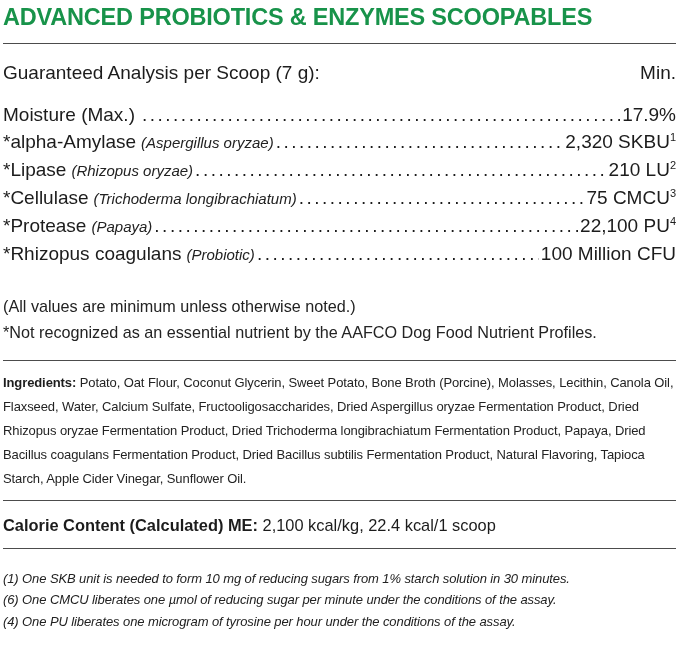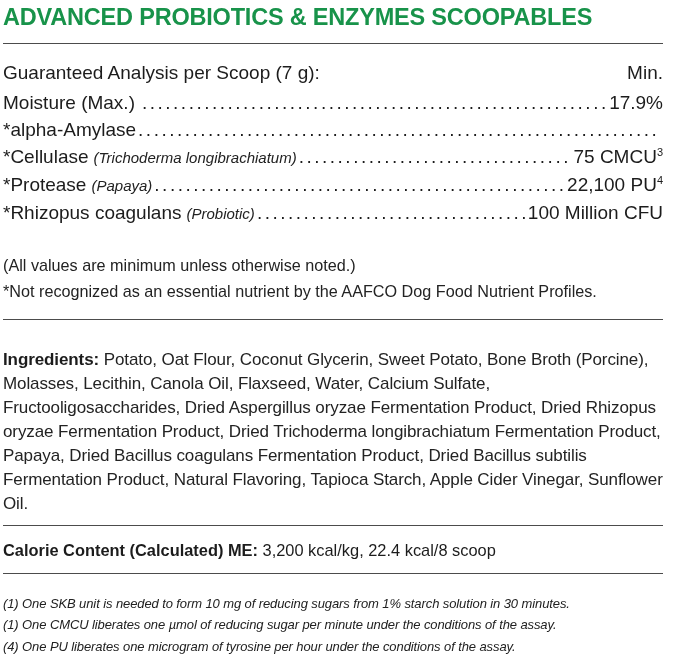--- a/index.html
+++ b/index.html
@@ -3,21 +3,21 @@
 <meta charset="utf-8">
 <style>
   * { margin: 0; padding: 0; box-sizing: border-box; }
   html, body { background: #ffffff; }
   body {
     width: 679px; height: 671px;
     font-family: "Liberation Sans", "DejaVu Sans", sans-serif;
     color: #1c1c1c;
     overflow: hidden;
   }
-  .sheet { width: 679px; height: 570px; padding: 4px 16px 0 3px; background: #fff; }
+  .sheet { width: 679px; height: 570px; padding: 4px 3px 0 3px; background: #fff; }
 
   .product-title {
     color: #18934a;
     font-size: 23.5px;
     font-weight: 700;
     letter-spacing: -0.2px;
     line-height: 1.18;
     white-space: nowrap;
   }
 
@@ -31,21 +31,21 @@
   .rule-3 { margin-top: 9px;  border-top-color: #5a5a5a; }
   .rule-4 { margin-top: 11px; border-top-color: #5a5a5a; }
 
   .ga-header {
     display: flex; justify-content: space-between; align-items: baseline;
     margin-top: 17px;
     font-size: 19px; font-weight: 400;
     line-height: 24px;
   }
 
-  .ga-rows { margin-top: 4px; }
+  .ga-rows { margin-top: 16px; }
   .ga-row {
     display: flex; align-items: baseline;
     font-size: 19px; line-height: 27px;
     white-space: nowrap;
   }
   .ga-row .lbl { flex: 0 0 auto; }
   .ga-row .qual {
     flex: 0 0 auto;
     font-style: italic;
     font-size: 15px;
@@ -63,22 +63,22 @@
     content: "........................................................................................................................";
     letter-spacing: 2.5px;
   }
   .ga-row .val { flex: 0 0 auto; text-align: center; }
   .ga-row sup { font-size: 11px; vertical-align: super; line-height: 0; }
 
   .ga-notes { margin-top: 25px; }
   .ga-note { font-size: 16.2px; line-height: 26px; color: #232323; }
 
   .ingredients {
-    margin-top: 28px;
-    font-size: 17px;
+    margin-top: 10px;
+    font-size: 13px;
     line-height: 24px;
     color: #232323;
     letter-spacing: -0.1px;
   }
   .ingredients .b { font-weight: 700; color: #1c1c1c; }
 
   .calorie {
     margin-top: 13px;
     margin-bottom: 12px;
     font-size: 16.4px;
@@ -114,23 +114,31 @@
 
     <div class="ga-row">
       <span class="lbl">Moisture (Max.)</span>
       <span class="qual"></span>
       <span class="dots"></span>
       <span class="val"><span>17.9%</span><sup></sup></span>
     </div>
 
     <div class="ga-row">
       <span class="lbl">*alpha-Amylase</span>
+      <span class="qual">(Aspergillus oryzae)</span>
       <span class="dots"></span>
+      <span class="val"><span>2,320 SKBU</span><sup>1</sup></span>
     </div>
 
+    <div class="ga-row">
+      <span class="lbl">*Lipase</span>
+      <span class="qual">(Rhizopus oryzae)</span>
+      <span class="dots"></span>
+      <span class="val"><span>210 LU</span><sup>2</sup></span>
+    </div>
 
     <div class="ga-row">
       <span class="lbl">*Cellulase</span>
       <span class="qual">(Trichoderma longibrachiatum)</span>
       <span class="dots"></span>
       <span class="val"><span>75 CMCU</span><sup>3</sup></span>
     </div>
 
     <div class="ga-row">
       <span class="lbl">*Protease</span>
@@ -153,23 +161,23 @@
     <p class="ga-note">(All values are minimum unless otherwise noted.)</p>
     <p class="ga-note">*Not recognized as an essential nutrient by the AAFCO Dog Food Nutrient Profiles.</p>
   </div>
 
   <hr class="rule rule-2">
 
   <p class="ingredients"><span class="b">Ingredients:</span> <span>Potato, Oat Flour, Coconut Glycerin, Sweet Potato, Bone Broth (Porcine), Molasses, Lecithin, Canola Oil, Flaxseed, Water, Calcium Sulfate, Fructooligosaccharides, Dried Aspergillus oryzae Fermentation Product, Dried Rhizopus oryzae Fermentation Product, Dried Trichoderma longibrachiatum Fermentation Product, Papaya, Dried Bacillus coagulans Fermentation Product, Dried Bacillus subtilis Fermentation Product, Natural Flavoring, Tapioca Starch, Apple Cider Vinegar, Sunflower Oil.</span></p>
 
   <hr class="rule rule-3">
 
-  <p class="calorie"><span class="b">Calorie Content (Calculated) ME:</span> <span>3,200 kcal/kg, 22.4 kcal/8 scoop</span></p>
+  <p class="calorie"><span class="b">Calorie Content (Calculated) ME:</span> <span>2,100 kcal/kg, 22.4 kcal/1 scoop</span></p>
 
   <hr class="rule rule-4">
 
   <div class="footnotes">
     <p class="footnote">(1) One SKB unit is needed to form 10 mg of reducing sugars from 1% starch solution in 30 minutes.</p>
-    <p class="footnote">(1) One CMCU liberates one µmol of reducing sugar per minute under the conditions of the assay.</p>
+    <p class="footnote">(6) One CMCU liberates one µmol of reducing sugar per minute under the conditions of the assay.</p>
     <p class="footnote">(4) One PU liberates one microgram of tyrosine per hour under the conditions of the assay.</p>
   </div>
 
 </div>
 
 </body></html>

